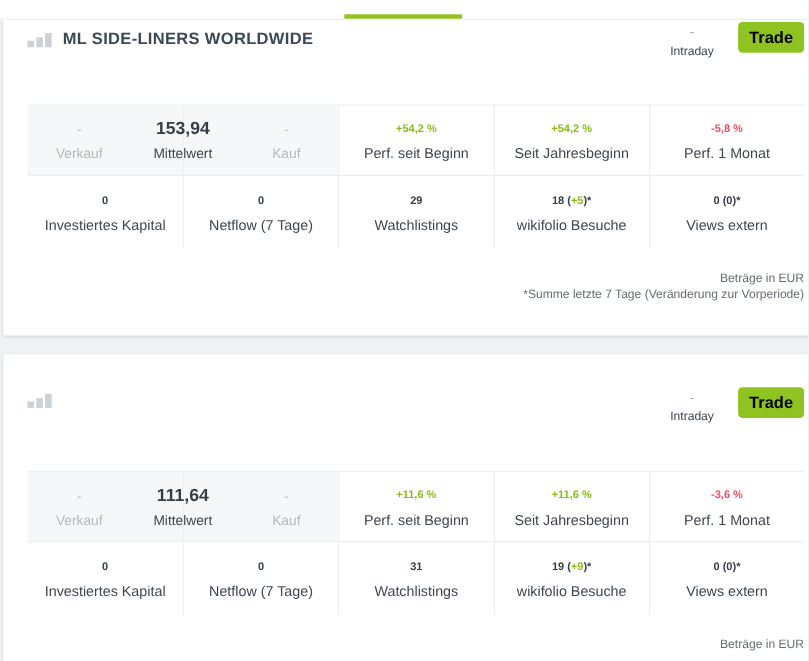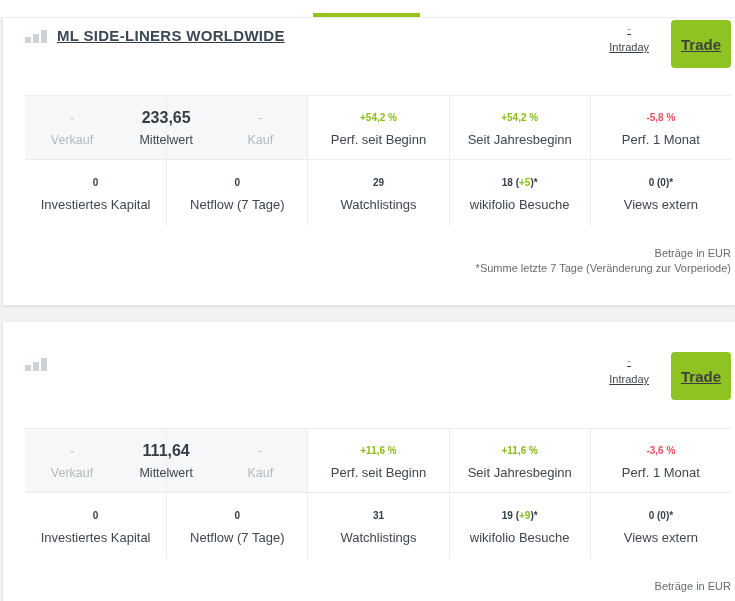--- a/index.html
+++ b/index.html
@@ -18,37 +18,37 @@
   }
   
   .card {
     margin-left: 3px; background: #ffffff;
     box-shadow: 0 1px 3px rgba(44,54,64,.14);
   }
   .card1 { margin-top: 1px; }
   .card2 { margin-top: 17px; }
   .card-header {
     display: flex; justify-content: space-between; align-items: flex-start;
-    padding: 8px 4px 0 22px; height: 77px; text-decoration: underline;
+    padding: 8px 4px 0 22px; height: 77px;
   }
   .card2 .card-header { padding-top: 36px; height: 106px; }
   .header-left { display: flex; align-items: center; }
   .chart-icon { display: flex; align-items: flex-end; gap: 2px; height: 13px; margin-right: 10px; }
   .chart-icon i { display: block; width: 6px; background: #ccd3d8; }
   .chart-icon .b1 { height: 6px; } .chart-icon .b2 { height: 9px; } .chart-icon .b3 { height: 13px; }
   .card-title {
     font-size: 15px; font-weight: bold; color: #3b4854;
     letter-spacing: .3px; line-height: 20px; cursor: pointer;
   }
   .header-right { display: flex; align-items: flex-start; margin-top: -6px; }
   .quote-block { text-align: center; margin-right: 22px; padding-top: 3px; }
   .quote-value { font-size: 12px; color: #9aa1a7; line-height: 13px; }
   .quote-type  { font-size: 11px; color: #3e464e; line-height: 16px; margin-top: 3px; }
   .trade-btn {
-    width: 60px; height: 48px; background: #8ec321; color: #404040;
+    width: 60px; height: 28px; background: #8ec321; color: #000000;
     border: none; border-radius: 4px; font-family: inherit;
     font-size: 15px; font-weight: bold; cursor: pointer; padding: 0;
   }
   
   .card-body { margin: 0 4px 0 22px; }
   .row { display: grid; }
   .row1 {
     grid-template-columns: 2fr 1fr 1fr 1fr; height: 65px;
     border-top: 1px solid #eaedee; border-bottom: 1px solid #eaedee;
   }
@@ -112,21 +112,21 @@
     </div>
   </div>
   <div class="card-body">
     <div class="row row1">
       <div class="price-box">
         <div class="price-item muted">
           <div class="pv">-</div>
           <div class="pl">Verkauf</div>
         </div>
         <div class="price-item">
-          <div class="pv">233,65</div>
+          <div class="pv">153,94</div>
           <div class="pl">Mittelwert</div>
         </div>
         <div class="price-item muted">
           <div class="pv">-</div>
           <div class="pl">Kauf</div>
         </div>
       </div>
       <div class="cell" data-color="green">
         <div class="cv">+54,2 %</div>
         <div class="cl">Perf. seit Beginn</div>

